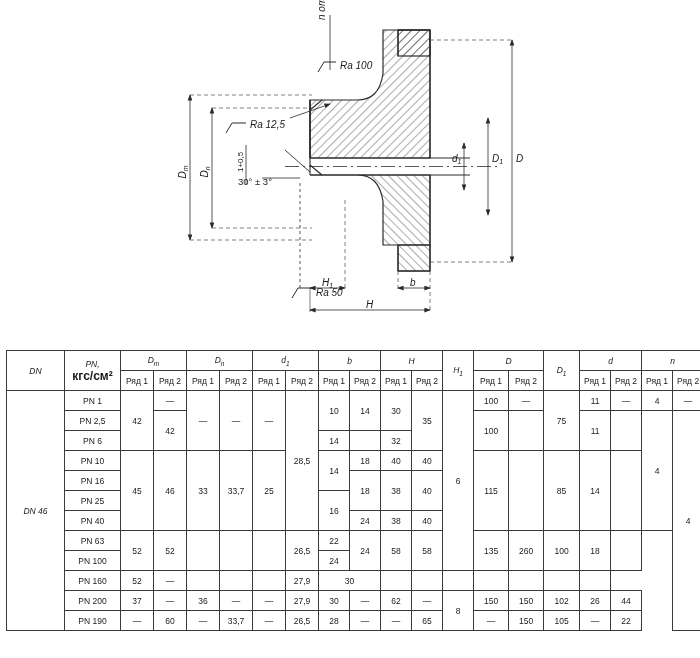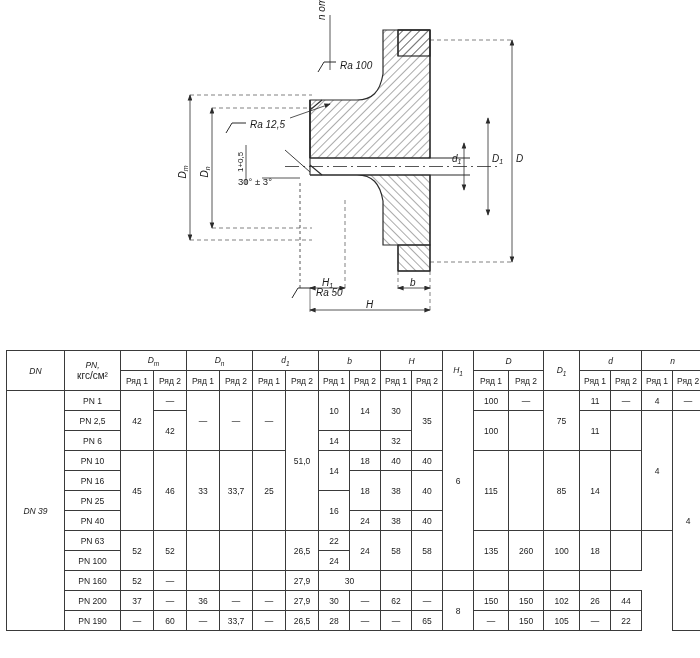--- a/index.html
+++ b/index.html
@@ -23,21 +23,21 @@
     font-family:"Liberation Sans",sans-serif;
     color:#1a1a1a;
   }
   table.spec th{font-weight:normal;}
   .it{font-style:italic;}
   .sub{font-size:6.5px;vertical-align:sub;}
   .hdr-main{height:32px;}
   .hdr-sub{height:19px;font-size:8px;}
   .dncell{font-style:italic;font-size:10px;}
   .pncell{font-size:9px;text-align:center;}
-  .small{font-size:10px;}
+  .small{font-size:12px;font-weight:bold;}
 </style>
 </head>
 <body>
 
 <div class="wrap">
 
   <div class="drawing">
     <svg width="700" height="345" viewBox="0 0 700 345">
       <defs>
         <pattern id="hatchR" width="6" height="6" patternTransform="rotate(45)" patternUnits="userSpaceOnUse">
@@ -209,28 +209,28 @@
         <th class="hdr-sub">Ряд 2</th>
         <th class="hdr-sub">Ряд 1</th>
         <th class="hdr-sub">Ряд 2</th>
         <th class="hdr-sub">Ряд 1</th>
         <th class="hdr-sub">Ряд 2</th>
         <th class="hdr-sub">Ряд 1</th>
         <th class="hdr-sub">Ряд 2</th>
       </tr>
 
       <tr>
-        <td rowspan="12" class="dncell">DN 39</td>
+        <td rowspan="12" class="dncell">DN 46</td>
         <td class="pncell">PN 1</td>
         <td rowspan="3">42</td>
         <td>—</td>
         <td rowspan="3">—</td>
         <td rowspan="3">—</td>
         <td rowspan="3">—</td>
-        <td rowspan="7">51,0</td>
+        <td rowspan="7">28,5</td>
         <td rowspan="2">10</td>
         <td rowspan="2">14</td>
         <td rowspan="2">30</td>
         <td rowspan="3">35</td>
         <td rowspan="9">6</td>
         <td>100</td>
         <td>—</td>
         <td rowspan="3">75</td>
         <td>11</td>
         <td>—</td>

